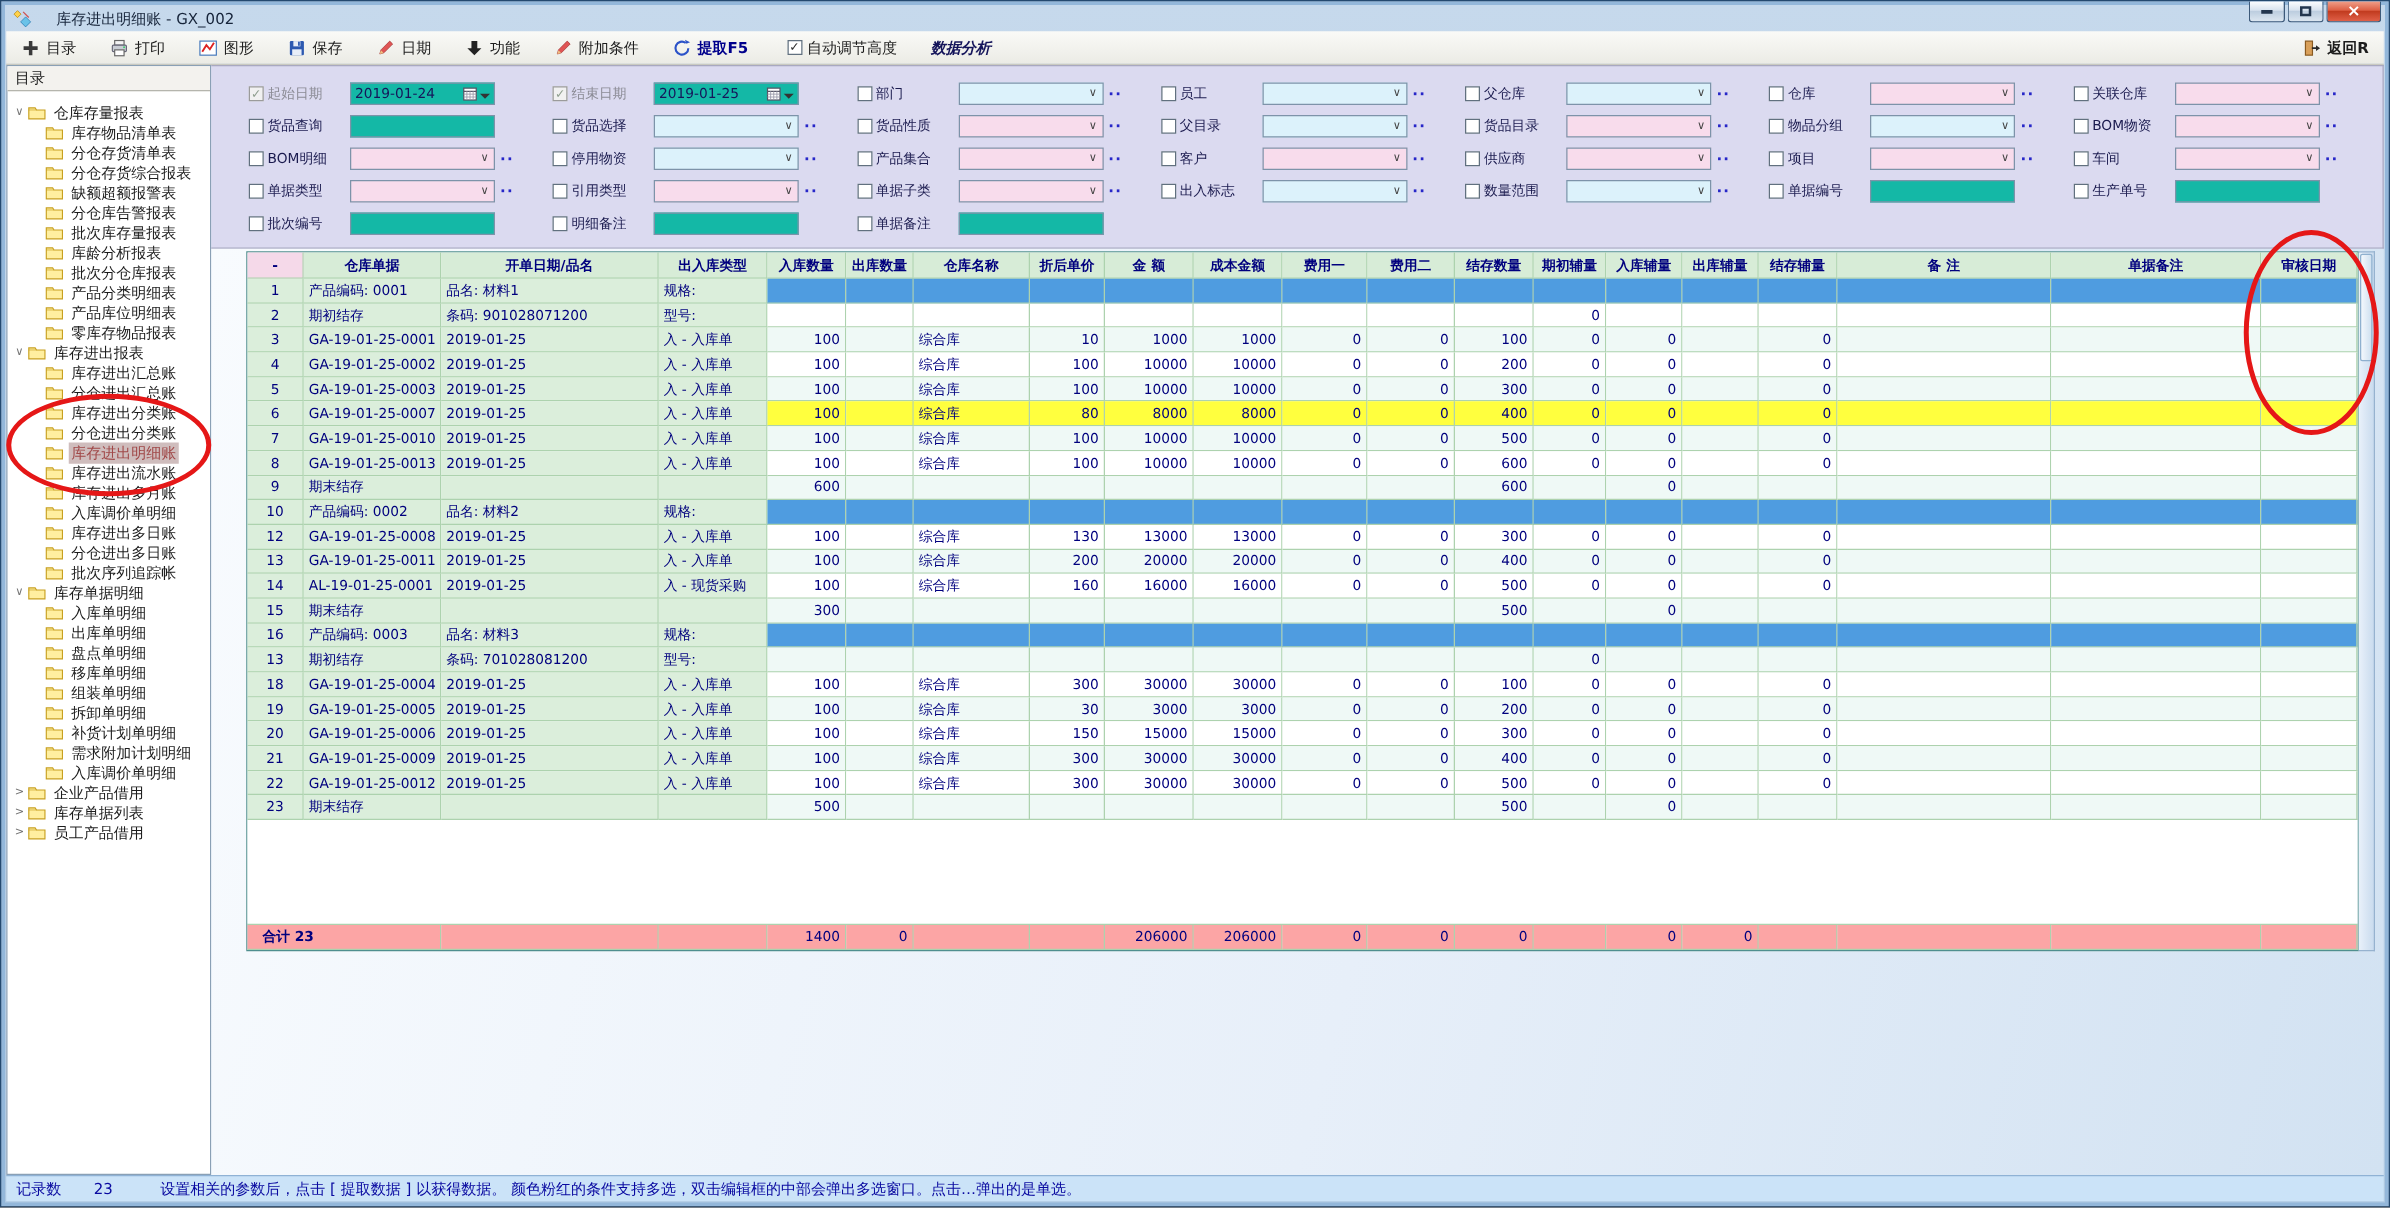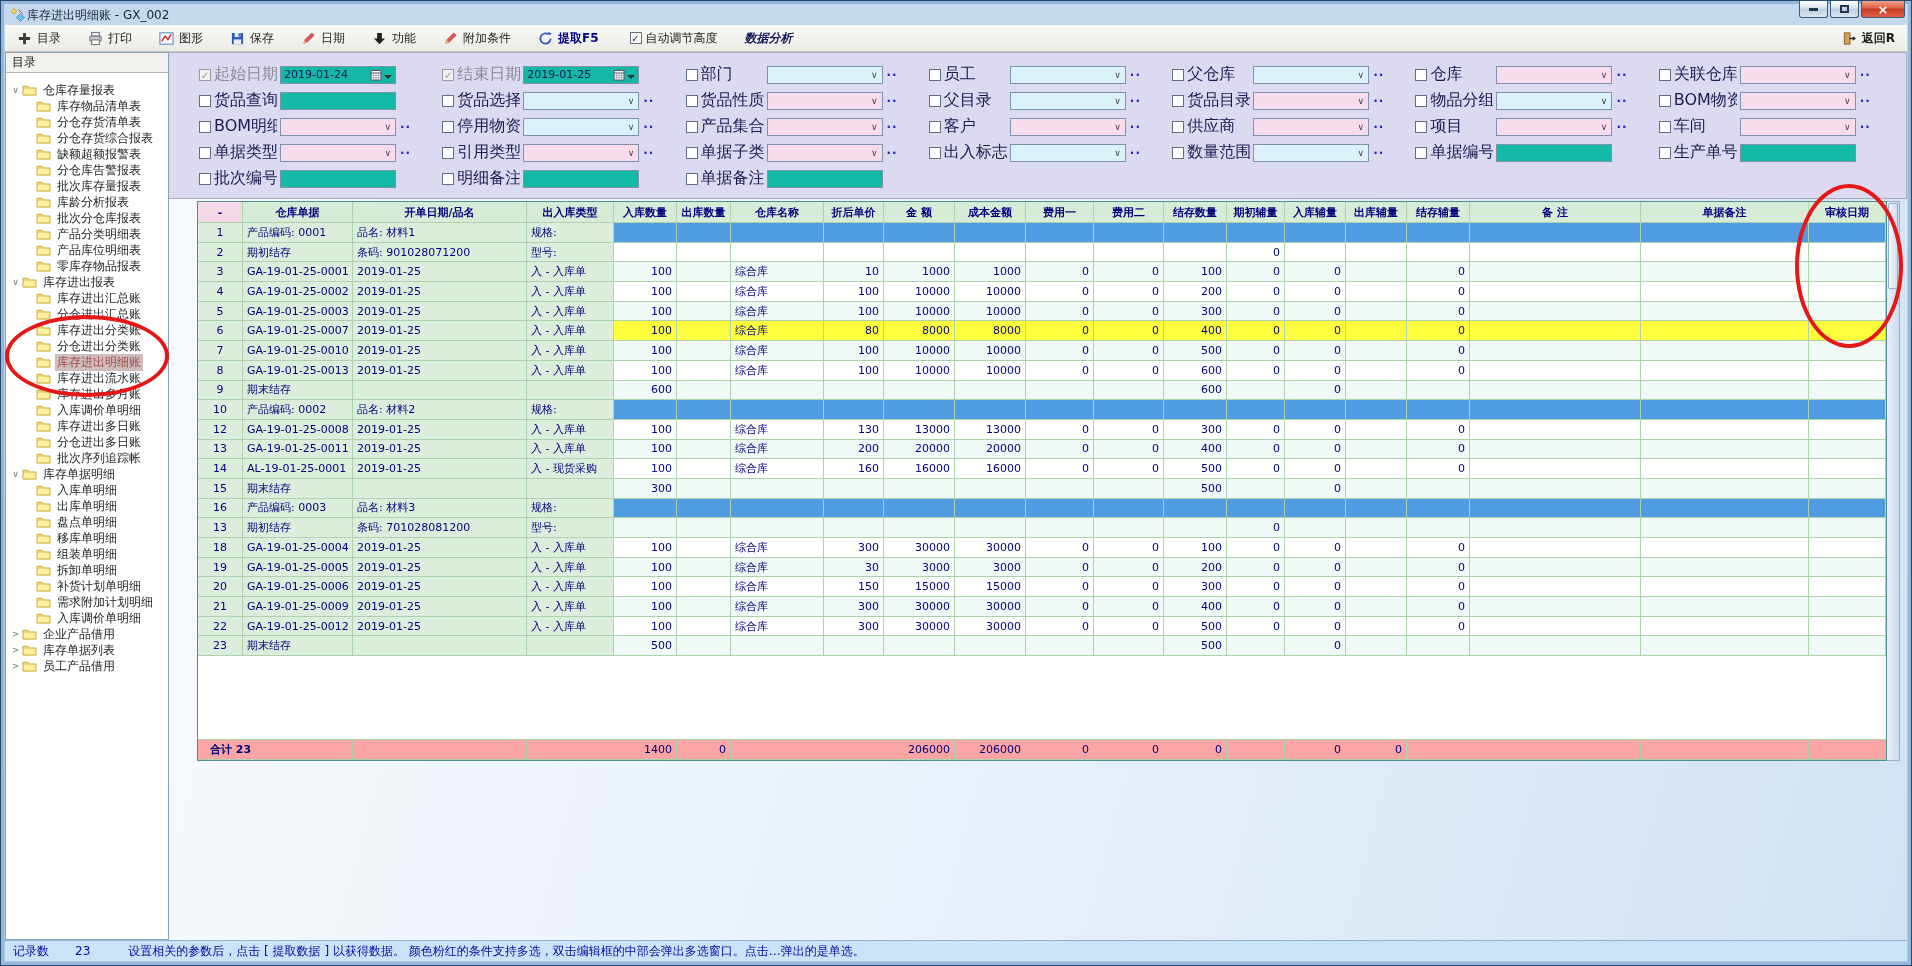--- a/index.html
+++ b/index.html
@@ -4,21 +4,21 @@
 <style>
   html,body{margin:0;padding:0;background:#6b6b6b;}
   *{font-family:"DejaVu Sans",sans-serif;}
   .window{position:relative;width:1912px;height:966px;box-sizing:border-box;
     background:linear-gradient(#c6d9ec,#aec8e2);border:1px solid #24496f;
     box-shadow:inset 0 0 0 3px #93b7da;overflow:hidden;}
   .inner{position:absolute;inset:4px;display:flex;flex-direction:column;}
   
   .titlebar{height:20px;display:flex;align-items:center;padding-left:5px;font-size:12px;color:#16243a;flex:none;}
   .app-icon{width:16px;height:16px;flex:none;}
-  .title{margin-left:1px;white-space:nowrap;}
+  .title{margin-left:19px;white-space:nowrap;}
   .winbtns{position:absolute;top:0;right:6px;display:flex;z-index:5;}
   .wb{width:29px;height:17px;border:1px solid #3d5a7a;border-top:none;display:flex;align-items:center;justify-content:center;
     background:linear-gradient(#fdfeff,#d7e2ee 45%,#bccddf 50%,#dce6f0);border-radius:0 0 3px 3px;margin-left:2px;box-sizing:border-box;}
   .wb.close{width:44px;background:linear-gradient(#f0a08a,#dd5f44 45%,#c13b1f 50%,#e06048);color:#fff;font-weight:bold;font-size:13px;line-height:13px;}
   .wb .bar{width:9px;height:3px;background:#23364e;}
   .wb .box{width:9px;height:8px;border:2px solid #23364e;box-sizing:border-box;}
   
   .toolbar{height:26px;background:linear-gradient(#fafaf7,#ebebe5);border-bottom:1px solid #c9c9c0;
     display:flex;align-items:center;padding:0 12px;gap:27px;flex:none;}
   .tb-btn{display:flex;align-items:center;gap:5px;font-size:12px;color:#1d1d1d;}
@@ -41,21 +41,21 @@
   .trow .lbl{padding:0 2px;}
   .trow.sel .lbl{background:#cfbdbd;color:#a04848;}
   
   .content{flex:1;display:flex;flex-direction:column;min-width:0;}
   .filters{height:147px;box-sizing:border-box;background:#dbdaf0;border:1px solid #a8a8c0;border-left:none;
     padding:11px 4px 0 30px;display:flex;flex-direction:column;gap:5px;flex:none;}
   .f-row{display:grid;grid-template-columns:repeat(7,1fr);height:21px;}
   .f-cell{display:flex;align-items:center;}
   .cbx{width:12px;height:12px;border:1px solid #61707f;background:#fff;flex:none;font-size:10px;line-height:11px;text-align:center;color:#2a2a2a;box-sizing:border-box;}
   .cbx.dis{background:#f1f1f1;border-color:#9b9b9b;color:#8e9e8e;}
-  .f-lbl{font-size:16px;color:#1b1b4f;margin:0 3px 0 3px;width:63px;flex:none;overflow:hidden;white-space:nowrap;}
+  .f-lbl{font-size:11px;color:#1b1b4f;margin:0 3px 0 3px;width:63px;flex:none;overflow:hidden;white-space:nowrap;}
   .f-lbl.dis{color:#8b8b95;}
   .fld{width:116px;height:18px;box-sizing:border-box;border:1px solid #7d93a9;background:#14b8a6;flex:none;
     display:flex;align-items:center;font-size:11px;color:#16165a;}
   .fld.pink{background:#f8dcec;}
   .fld.blue{background:#dcf2fb;}
   .fld .chev{margin-left:auto;margin-right:4px;color:#444;font-size:9px;}
   .fld .val{padding-left:3px;}
   .fld .cal{margin-left:auto;width:12px;height:12px;}
   .fld .cal svg{width:12px;height:12px;}
   .fld .tri{width:0;height:0;border:4px solid transparent;border-top-color:#333;margin:8px 3px 0 2px;}

